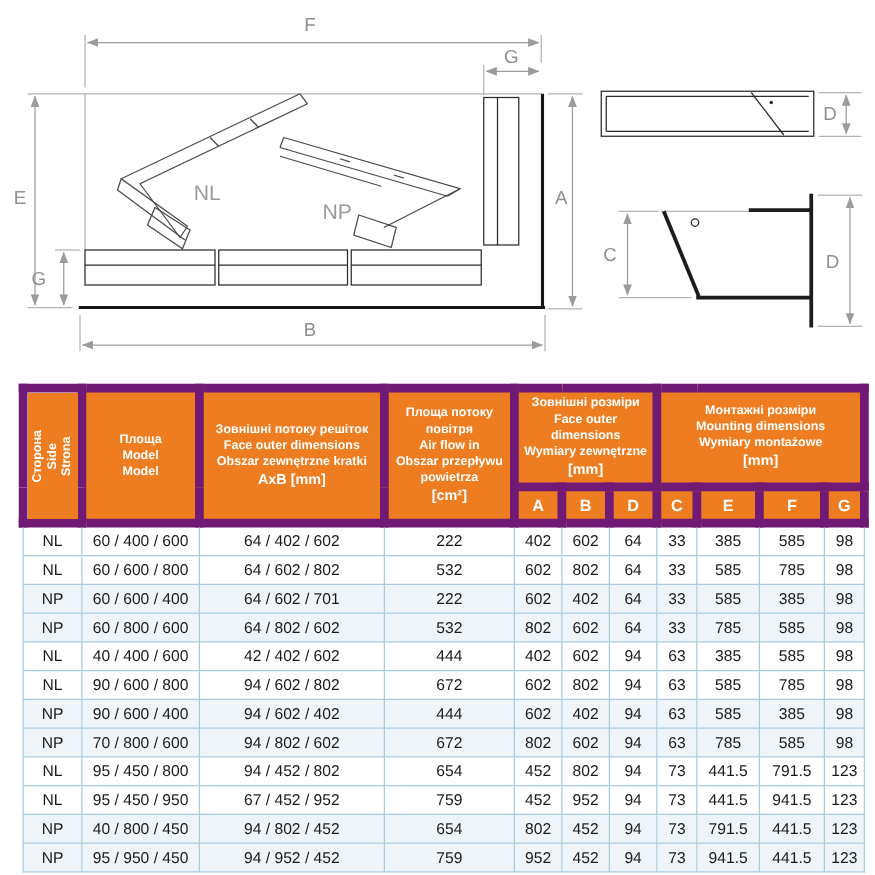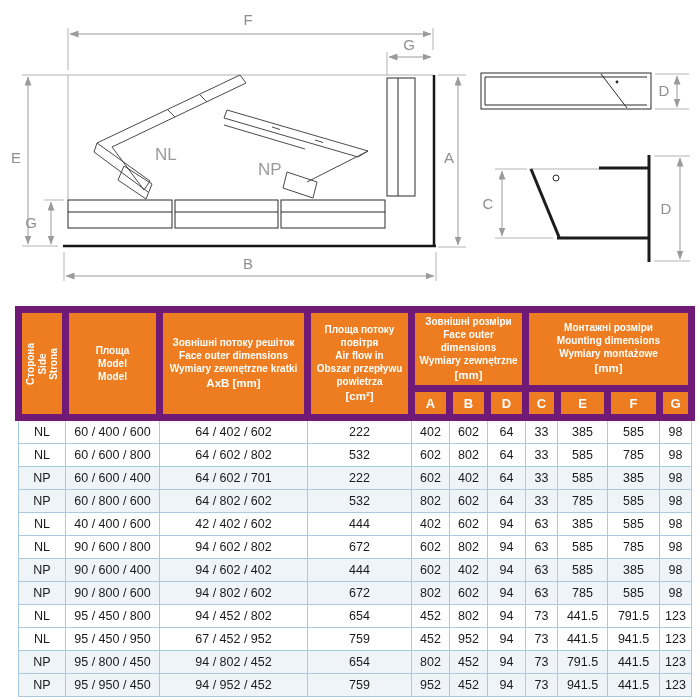--- a/index.html
+++ b/index.html
@@ -189,21 +189,21 @@
           </div>
         </th>
         <th rowspan="2">
           <span class="hl">Площа</span>
           <span class="hl">Model</span>
           <span class="hl">Model</span>
         </th>
         <th rowspan="2">
           <span class="hl">Зовнішні потоку решіток</span>
           <span class="hl">Face outer dimensions</span>
-          <span class="hl">Wymiary zewnętrzne kratki</span>
+          <span class="hl">Obszar zewnętrzne kratki</span>
           <span class="hu">AxB [mm]</span>
         </th>
         <th rowspan="2">
           <span class="hl">Площа потоку повітря</span>
           <span class="hl">Air flow in</span>
           <span class="hl">Obszar przepływu powietrza</span>
           <span class="hu">[cm²]</span>
         </th>
         <th colspan="3">
           <span class="hl">Зовнішні розміри</span>
@@ -315,21 +315,21 @@
         <td>602</td>
         <td>402</td>
         <td>94</td>
         <td>63</td>
         <td>585</td>
         <td>385</td>
         <td>98</td>
       </tr>
       <tr>
         <td>NP</td>
-        <td>90 / 800 / 600</td>
+        <td>70 / 800 / 600</td>
         <td>94 / 802 / 602</td>
         <td>672</td>
         <td>802</td>
         <td>602</td>
         <td>94</td>
         <td>63</td>
         <td>785</td>
         <td>585</td>
         <td>98</td>
       </tr>
@@ -354,21 +354,21 @@
         <td>452</td>
         <td>952</td>
         <td>94</td>
         <td>73</td>
         <td>441.5</td>
         <td>941.5</td>
         <td>123</td>
       </tr>
       <tr>
         <td>NP</td>
-        <td>95 / 800 / 450</td>
+        <td>40 / 800 / 450</td>
         <td>94 / 802 / 452</td>
         <td>654</td>
         <td>802</td>
         <td>452</td>
         <td>94</td>
         <td>73</td>
         <td>791.5</td>
         <td>441.5</td>
         <td>123</td>
       </tr>

